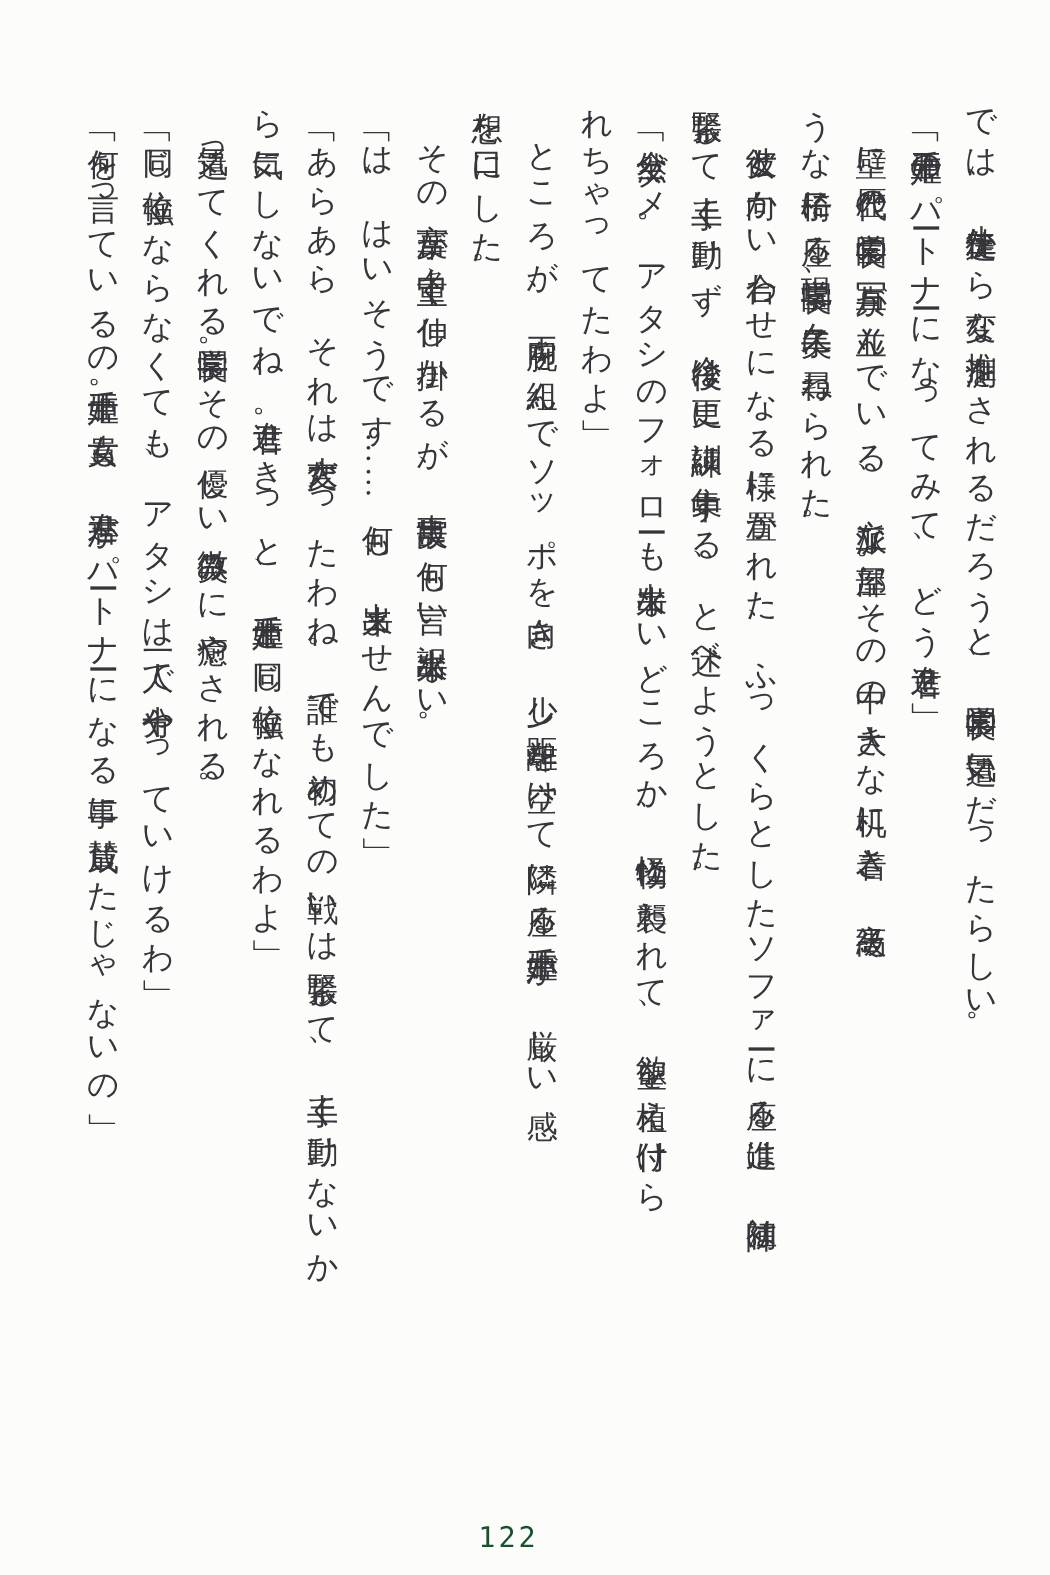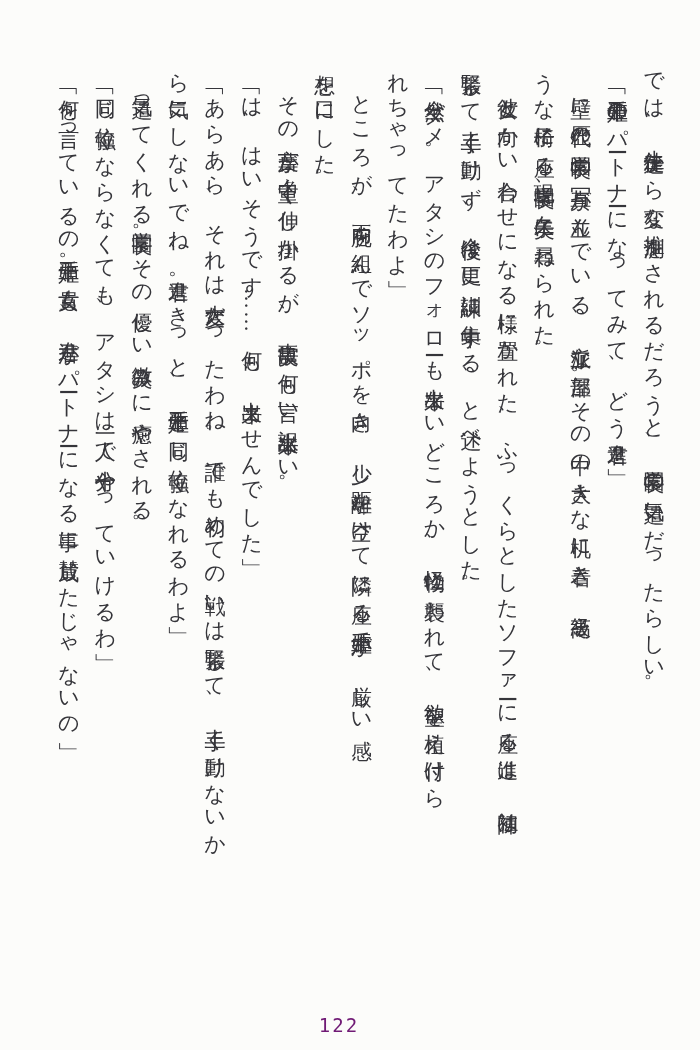--- a/index.html
+++ b/index.html
@@ -44,21 +44,21 @@
     padding-top: 23px;
   }
   .page-number {
     position: absolute;
     top: 1014px;
     left: 339px;
     transform: translateX(-50%);
     font-family: "DejaVu Sans Mono", "Liberation Mono", monospace;
     font-size: 19px;
     letter-spacing: 2px;
-    color: #701a75;
+    color: #14532d;
   }
 </style>
 </head>
 <body>
 
 <div class="page">
   <div class="text-block" id="text-block">
       <div class="tline">では、生徒達から変な推測をされるだろうと、学園長の気遣いだったらしい。</div>
       <div class="tline indent">「千亜姫のパートナーになってみて、どう進君？」</div>
       <div class="tline indent">壁に歴代の学園長の写真が並んでいる、立派な部屋。その中の大きな机に着き、高級そ</div>

